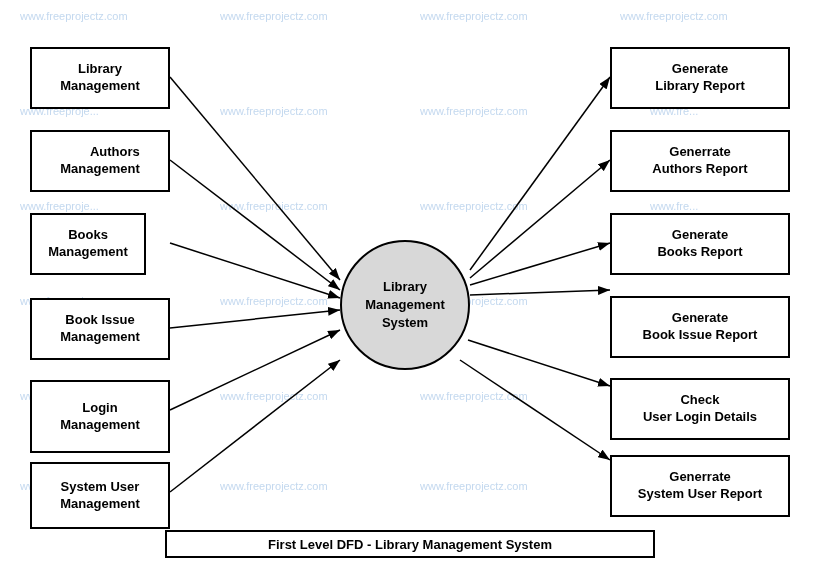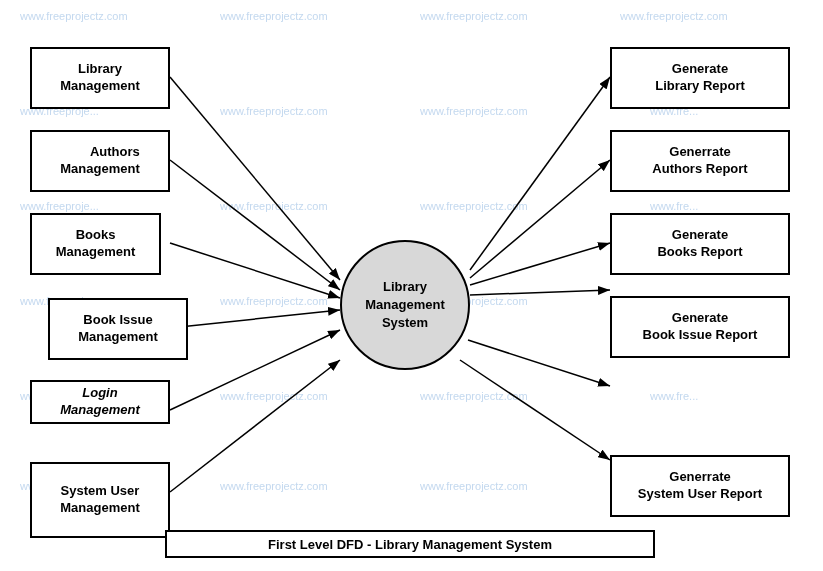--- a/index.html
+++ b/index.html
@@ -137,36 +137,36 @@
   <div class="node-box" style="left:30px; top:47px; width:140px; height:62px;">
     <span style="white-space:pre-line;">Library
 Management</span>
   </div>
 
   <div class="node-box" style="left:30px; top:130px; width:140px; height:62px;">
     <span style="white-space:pre-line;text-align:right;">Authors
 Management</span>
   </div>
 
-  <div class="node-box" style="left:30px; top:213px; width:131px; height:62px;">
+  <div class="node-box" style="left:30px; top:213px; width:116px; height:62px;">
     <span style="white-space:pre-line;">Books
 Management</span>
   </div>
 
-  <div class="node-box" style="left:30px; top:298px; width:140px; height:62px;margin-left:18px;">
+  <div class="node-box" style="left:30px; top:298px; width:140px; height:62px;">
     <span style="white-space:pre-line;">Book Issue
 Management</span>
   </div>
 
-  <div class="node-box" style="left:30px; top:380px; width:140px; height:44px;font-style:italic;">
+  <div class="node-box" style="left:30px; top:380px; width:140px; height:73px;">
     <span style="white-space:pre-line;">Login
 Management</span>
   </div>
 
-  <div class="node-box" style="left:30px; top:462px; width:140px; height:76px;">
+  <div class="node-box" style="left:30px; top:462px; width:140px; height:67px;">
     <span style="white-space:pre-line;">System User
 Management</span>
   </div>
 
   <div class="center-circle" style="left:340px; top:240px; width:130px; height:130px;">
     <span style="white-space:pre-line;">Library
 Management
 System</span>
   </div>
 
@@ -183,20 +183,24 @@
   <div class="node-box" style="left:610px; top:213px; width:180px; height:62px;">
     <span style="white-space:pre-line;">Generate
 Books Report</span>
   </div>
 
   <div class="node-box" style="left:610px; top:296px; width:180px; height:62px;">
     <span style="white-space:pre-line;">Generate
 Book Issue Report</span>
   </div>
 
+  <div class="node-box" style="left:610px; top:378px; width:180px; height:62px;">
+    <span style="white-space:pre-line;">Check
+User Login Details</span>
+  </div>
 
   <div class="node-box" style="left:610px; top:455px; width:180px; height:62px;">
     <span style="white-space:pre-line;">Generrate
 System User Report</span>
   </div>
 
   <div class="caption-box" style="left:165px; top:530px; width:490px; height:28px;">
     <span>First Level DFD - Library Management System</span>
   </div>
 

